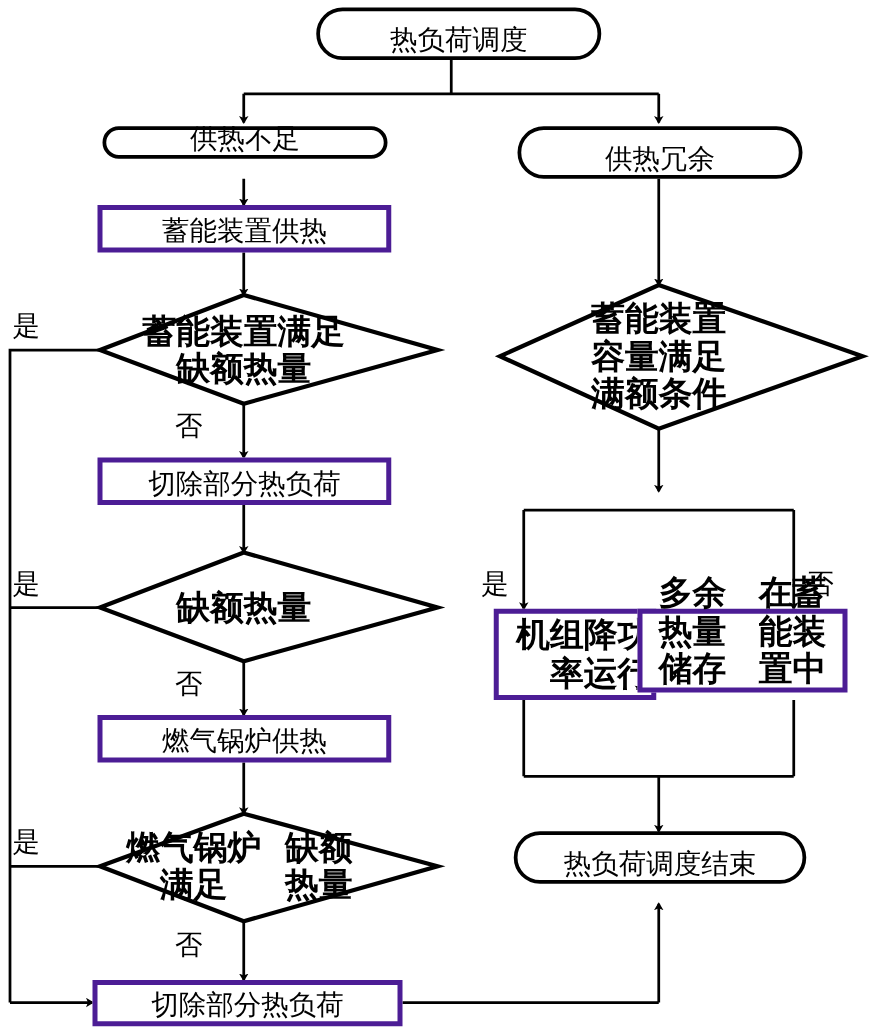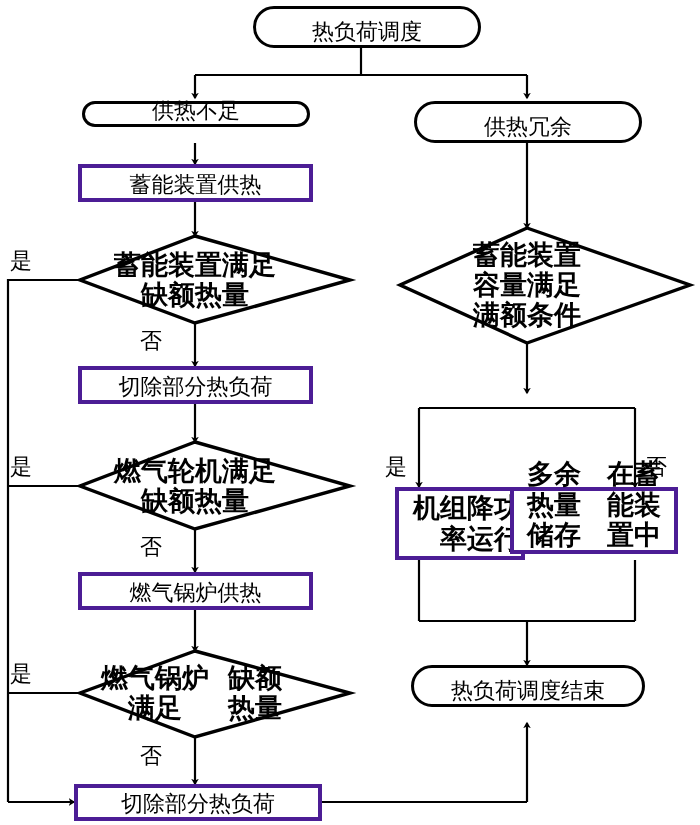--- a/index.html
+++ b/index.html
@@ -97,21 +97,20 @@
   <div class="diamond-label t21" style="left:95px;top:254px;width:200px;height:52px;flex-direction:column;">
     <span>蓄能装置满足</span>
     <span>缺额热量</span>
   </div>
 
   <div class="node rect t22" style="left:78px;top:366px;width:235px;height:38px;">
     <span>切除部分热负荷</span>
   </div>
 
   <div class="diamond-label t21" style="left:95px;top:460px;width:200px;height:52px;flex-direction:column;">
-    <span>燃气轮机满足</span>
     <span>缺额热量</span>
   </div>
 
   <div class="node rect t22" style="left:78px;top:572px;width:235px;height:38px;">
     <span>燃气锅炉供热</span>
   </div>
 
   <div class="diamond-label t21" style="left:95px;top:667px;width:200px;height:52px;flex-direction:row;">
     <span>燃气锅炉满足</span>
     <span>缺额热量</span>

